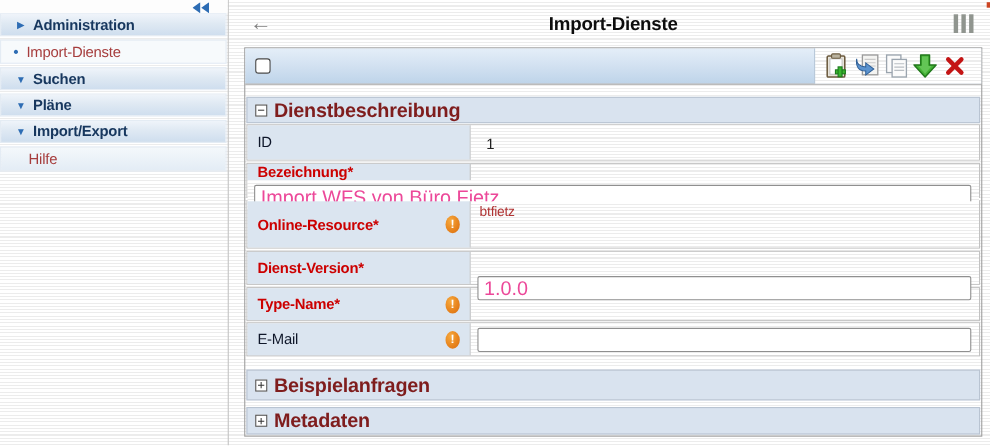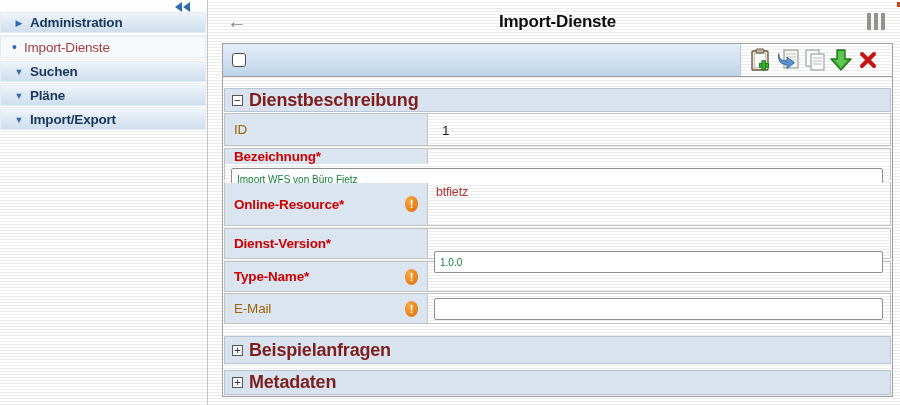--- a/index.html
+++ b/index.html
@@ -54,30 +54,30 @@
   #form-body { padding:0; }
   .gap { width:100%; }
   .section-header { margin:0 1px; height:24px; background:#d9e3ef; border:1px solid #b9c4d2;
     display:flex; align-items:center; cursor:pointer; }
   .section-title { font-weight:bold; font-size:18px; color:#7f1d1d; margin-left:6px; letter-spacing:-0.2px;}
   .toggle-box { width:11px; height:11px; border:1px solid #555; background:#fff; margin-left:7px;
     font-size:11px; line-height:9px; text-align:center; color:#333; font-family:"DejaVu Sans Mono",monospace; }
   .row { margin:0 1px; border:1px solid #c2c2c2; display:flex; }
   .label-cell { width:203px; background:#dbe5f0; border-right:1px solid #c6c6c6; position:relative;
     display:flex; align-items:center; flex-shrink:0; }
-  .field-label { margin-left:9px; font-size:13.5px; color:#a16207; letter-spacing:-0.2px;}
+  .field-label { margin-left:9px; font-size:13.5px; color:#0f172a; letter-spacing:-0.2px;}
   .field-label.required { color:#cc0000; font-weight:bold; }
   .warn-icon { position:absolute; right:9px; top:50%; transform:translateY(-50%);
     width:13px; height:16px; border-radius:50%;
     background:radial-gradient(ellipse at 35% 30%,#f6a93e 0%,#e8851e 55%,#d86c10 100%);
     color:#fff; font-weight:bold; font-size:11px; text-align:center; line-height:16px; }
   .value-cell { flex:1; position:relative; }
   .row input { display:block; width:calc(100% - 13px); height:22px; margin-left:6px;
     border:1px solid #8f8f8f; border-radius:2px; background:#fff; padding:0 5px;
-    font-family:"Liberation Sans","DejaVu Sans",sans-serif; font-size:10px; color:#15803d; outline:none; }
+    font-family:"Liberation Sans","DejaVu Sans",sans-serif; font-size:18px; color:#ec4899; outline:none; }
   .readonly-value { padding-left:14px; line-height:33px; font-size:13.5px; color:#222; }
   .note-text { color:#b03434; font-size:12.5px; margin:2px 0 1px 8px; letter-spacing:-0.2px;}
 </style>
 </head>
 <body>
 
 <div id="sidebar">
   <div id="sidebar-top">
     <span class="collapse-icon">
       <svg width="16" height="10" viewBox="0 0 16 10">
@@ -105,20 +105,23 @@
   <div class="nav-item nav-section" style="top:85px;">
     <span class="tri">▼</span>
     <span class="nav-label">Pläne</span>
   </div>
 
   <div class="nav-item nav-section" style="top:109px;">
     <span class="tri">▼</span>
     <span class="nav-label">Import/Export</span>
   </div>
 
+  <div class="nav-item nav-help" style="top:133px;">
+    <span class="nav-label red help-indent">Hilfe</span>
+  </div>
 </div>
 
 <div id="main-header">
   <span class="back-icon">←</span>
   <div class="page-title">Import-Dienste</div>
   <div class="menu-bars">
       <div></div>
       <div></div>
       <div></div>
     </div>

